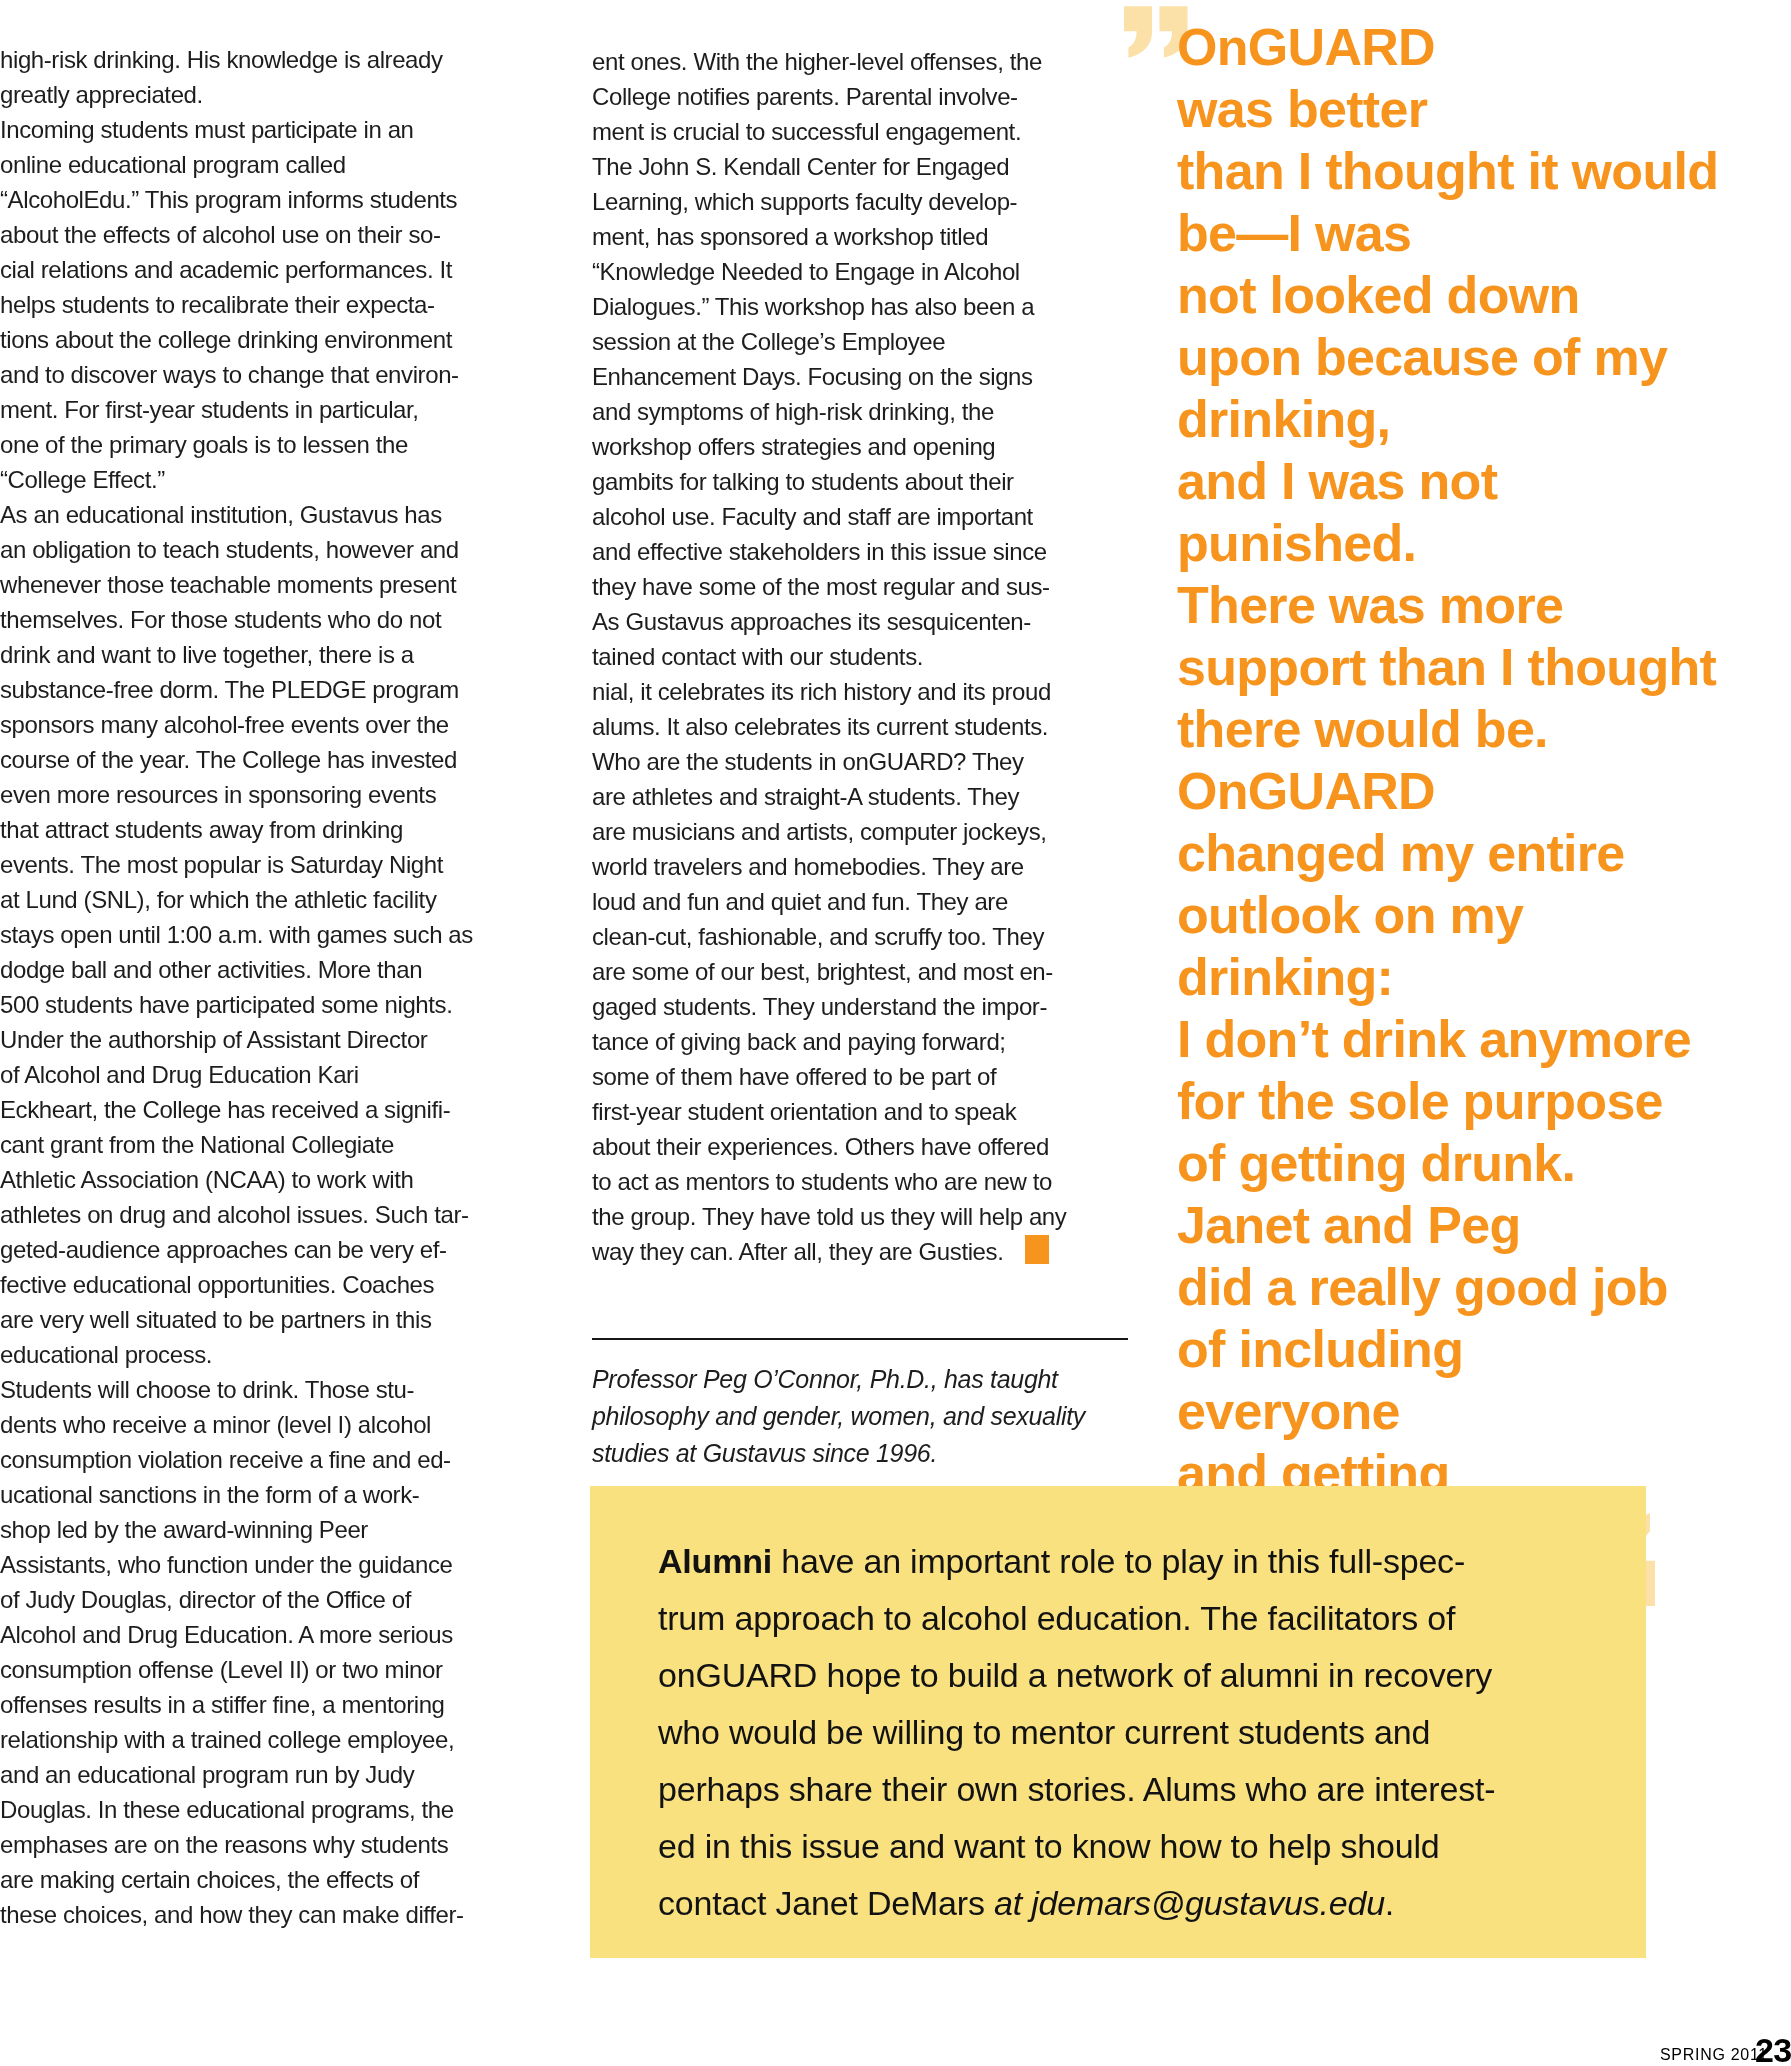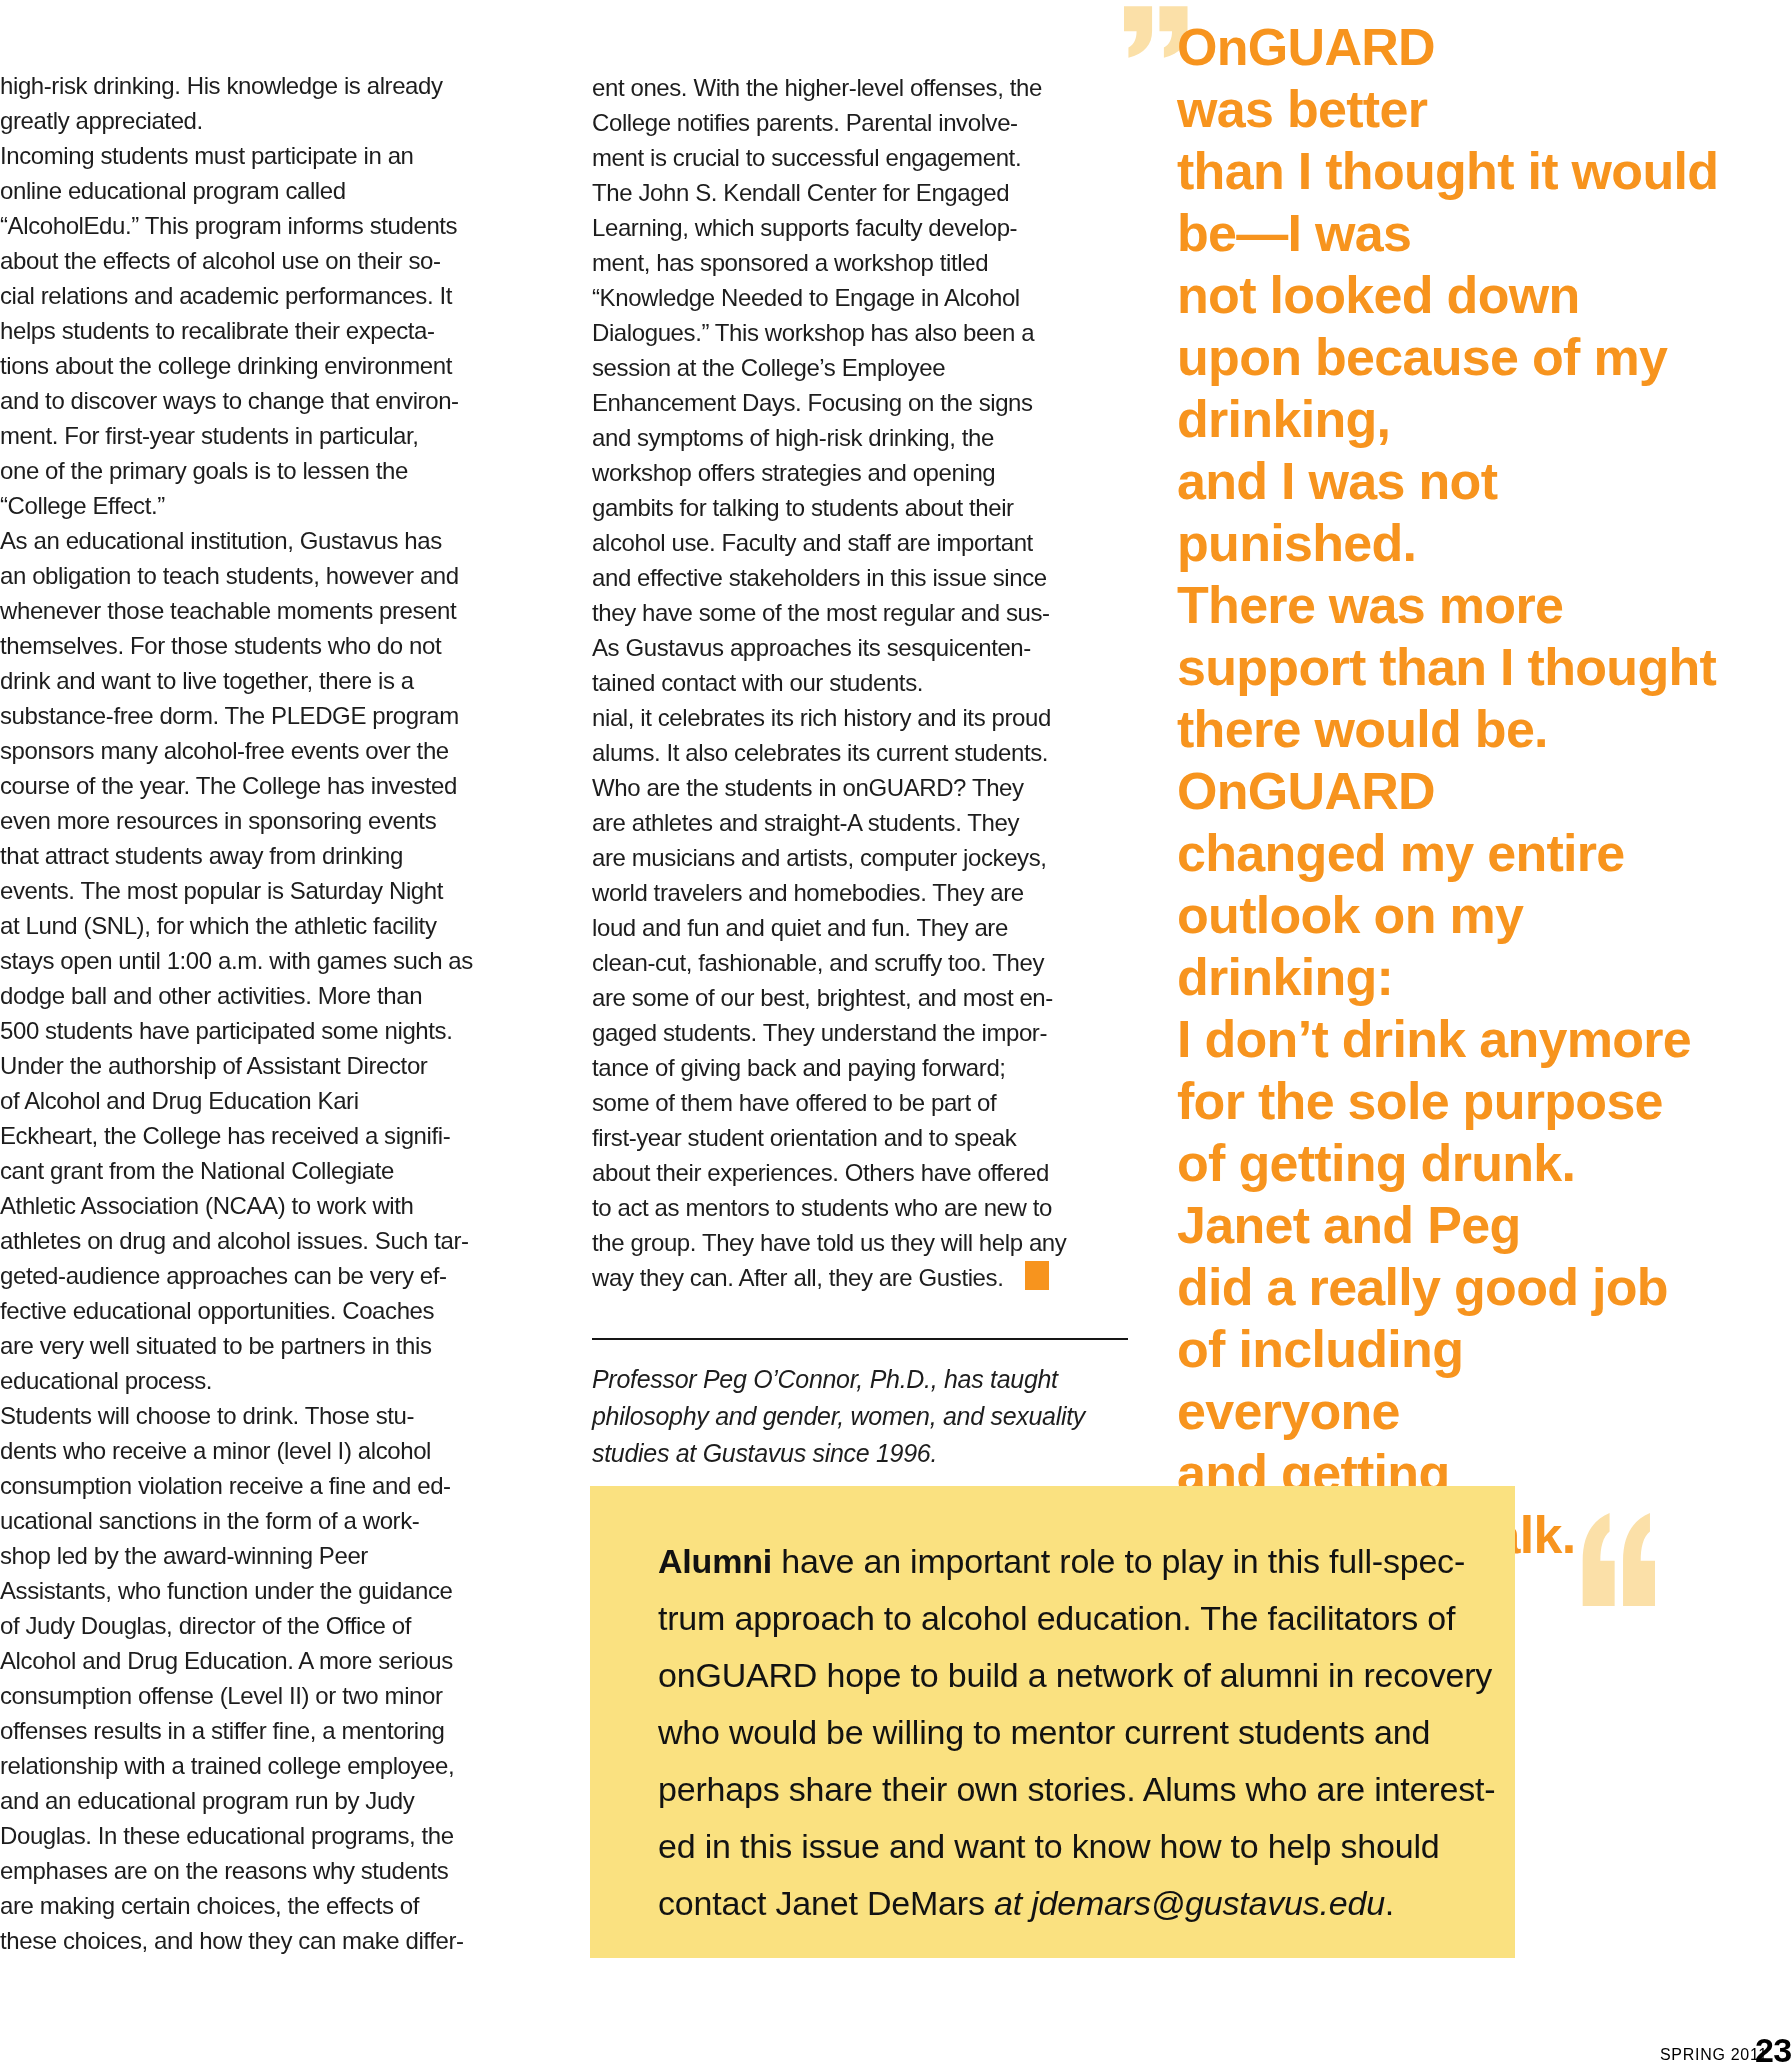--- a/index.html
+++ b/index.html
@@ -1,21 +1,21 @@
 <!DOCTYPE html>
 <html style="--accent: #F7941E; --pale: #FBE0A8; --yellow: #FAE180; --ink: #1D1D1D;font-size:11.8px"><head>
 <meta charset="utf-8">
 <style>
   html,body{margin:0;padding:0;}
   body{
     width:1792px;height:2066px;position:relative;background:#ffffff;
     font-family:"Liberation Sans",sans-serif;overflow:hidden;
   }
   .page{position:absolute;inset:0;}
-  .textcol{position:absolute;margin-top:26px;}
+  .textcol{position:absolute;}
   .col1{left:0px;top:42px;width:531px;}
   .col2{left:592px;top:44px;width:537px;}
   .textcol .line{
     font-size:24px;line-height:35px;letter-spacing:-0.4px;
     color:var(--ink);white-space:nowrap;
   }
   .textcol .line.indent{}
   .eom-square{
     display:inline-block;width:23.5px;height:29px;background:var(--accent);
     margin-left:22px;vertical-align:-4.4px;
@@ -27,21 +27,21 @@
     font-size:52px;font-weight:700;line-height:62px;letter-spacing:-0.7px;
     color:var(--accent);white-space:nowrap;
   }
   .divider{position:absolute;left:592px;top:1338px;width:536px;height:2.2px;background:#161616;}
   .byline{position:absolute;left:592px;top:1361px;}
   .byline .line{
     font-size:25px;font-style:italic;line-height:37px;letter-spacing:-0.3px;
     color:var(--ink);white-space:nowrap;
   }
   .alumni-box{
-    position:absolute;left:590px;top:1486px;width:925px;height:472px;
+    position:absolute;left:590px;top:1486px;width:1056px;height:472px;
     background:var(--yellow);
   }
   .alumni-text{position:absolute;left:68px;top:47px;}
   .alumni-text .line{
     font-size:34px;line-height:57px;letter-spacing:-0.2px;
     color:#121212;white-space:nowrap;
   }
   .footer-issue{
     position:absolute;left:1625px;top:2046px;font-size:16px;letter-spacing:0.7px;
     color:#000;white-space:nowrap;margin-left:35px;

